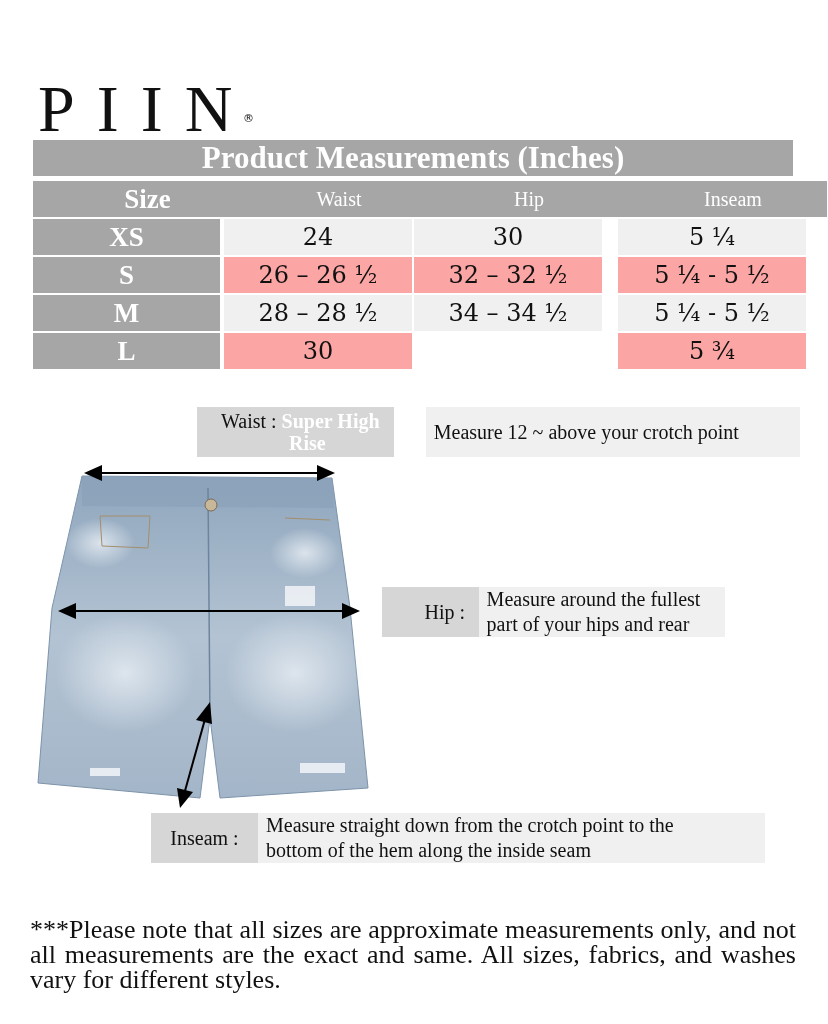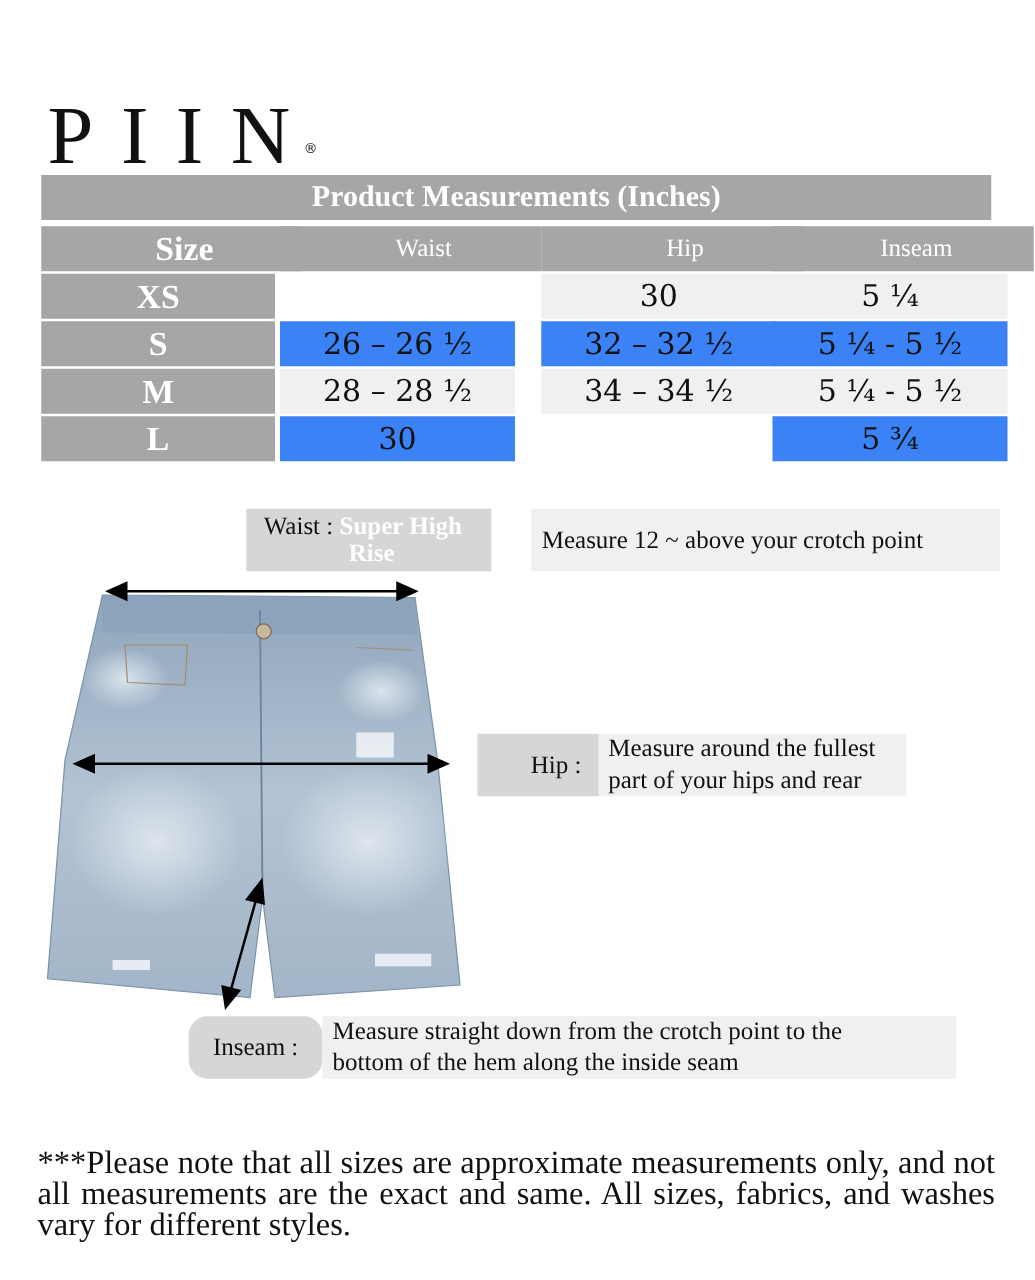--- a/index.html
+++ b/index.html
@@ -13,56 +13,56 @@
     color: #111; line-height: 66px; font-weight: normal;
   }
   .logo-reg {
     position: absolute; left: 243px; top: 112px; font-size: 11px;
     font-family: "DejaVu Sans", sans-serif; color: #111;
   }
   .tbl { position: absolute; left: 33px; top: 140px; width: 760px; }
   .tbl-title {
     position: absolute; left: 0; top: 0; width: 760px; height: 36px;
     background: #a6a6a6; color: #fff; font-weight: bold;
-    font-family: "Liberation Serif", serif; font-size: 24px;
+    font-family: "Liberation Serif", serif; font-size: 31px;
     display: flex; align-items: center; justify-content: center;
   }
   .tbl-row { position: absolute; left: 0; width: 760px; height: 36px; }
   .cell {
     position: absolute; top: 0; height: 36px;
     display: flex; align-items: center; justify-content: center;
     font-family: "DejaVu Serif", serif; font-size: 24px; color: #111;
   }
   .c0 { left: 0; width: 187px; background: #a6a6a6; color: #fff; font-weight: bold; font-family: "Liberation Serif", serif; font-size: 27px; }
   .c1 { left: 191px; width: 188px; }
-  .c2 { left: 400px; width: 188px; }
+  .c2 { left: 381px; width: 188px; }
   .c3 { left: 585px; width: 188px; }
   .hdr .cell { background: #a6a6a6; color: #fff; padding-left: 21px; }
   .hdr .c1, .hdr .c2, .hdr .c3 { font-family: "Liberation Serif", serif; font-size: 20px; font-weight: normal; }
   .light .c1, .light .c2, .light .c3 { background: #f0f0f0; }
-  .dark .c1, .dark .c2, .dark .c3 { background: #3b82f6; }
+  .dark .c1, .dark .c2, .dark .c3 { background: #fca5a5; }
 
   .label-box {
     position: absolute; display: flex; align-items: center;
     font-family: "Liberation Serif", serif; font-size: 20px; color: #111;
   }
   .lb-key { background: #d6d6d6; height: 100%; display: flex; align-items: center; justify-content: center; }
   .lb-val { background: #f0f0f0; height: 100%; display: flex; align-items: center; padding-left: 8px; box-sizing: border-box; line-height: 25px; }
 
   .waist-box { left: 197px; top: 407px; width: 603px; height: 50px; }
-  .waist-box .lb-key { width: 207px; flex-direction: column; align-items: flex-start; padding-left: 14px; box-sizing: border-box; line-height: 22px; justify-content: center; }
+  .waist-box .lb-key { width: 207px; flex-direction: column; align-items: flex-start; padding-left: 24px; box-sizing: border-box; line-height: 22px; justify-content: center; }
   .waist-box .lb-key .hl { color: #fff; font-weight: bold; }
   .waist-box .lb-val { width: 396px; margin-left: 32px; }
 
   .hip-box { left: 382px; top: 587px; width: 343px; height: 50px; }
   .hip-box .lb-key { width: 74px; padding-left: 29px; }
   .hip-box .lb-val { width: 269px; }
 
   .inseam-box { left: 151px; top: 813px; width: 614px; height: 50px; }
-  .inseam-box .lb-key { width: 107px; border-radius: 15px; }
+  .inseam-box .lb-key { width: 107px; }
   .inseam-box .lb-val { width: 507px; }
 
   .shorts { position: absolute; left: 30px; top: 458px; width: 350px; height: 356px; }
 
   .note {
     position: absolute; left: 30px; top: 917px; width: 766px;
     font-family: "Liberation Serif", serif; font-size: 26px; line-height: 25px;
     text-align: justify; color: #111;
   }
 </style>
@@ -77,20 +77,21 @@
 
   <div class="tbl-row hdr" style="top:41px">
     <div class="cell c0">Size</div>
     <div class="cell c1">Waist</div>
     <div class="cell c2">Hip</div>
     <div class="cell c3">Inseam</div>
   </div>
 
   <div class="tbl-row light" style="top:79px">
     <div class="cell c0">XS</div>
+    <div class="cell c1">24</div>
     <div class="cell c2">30</div>
     <div class="cell c3">5 ¼</div>
   </div>
 
   <div class="tbl-row dark" style="top:117px">
     <div class="cell c0">S</div>
     <div class="cell c1">26 – 26 ½</div>
     <div class="cell c2">32 – 32 ½</div>
     <div class="cell c3">5 ¼ - 5 ½</div>
   </div>

